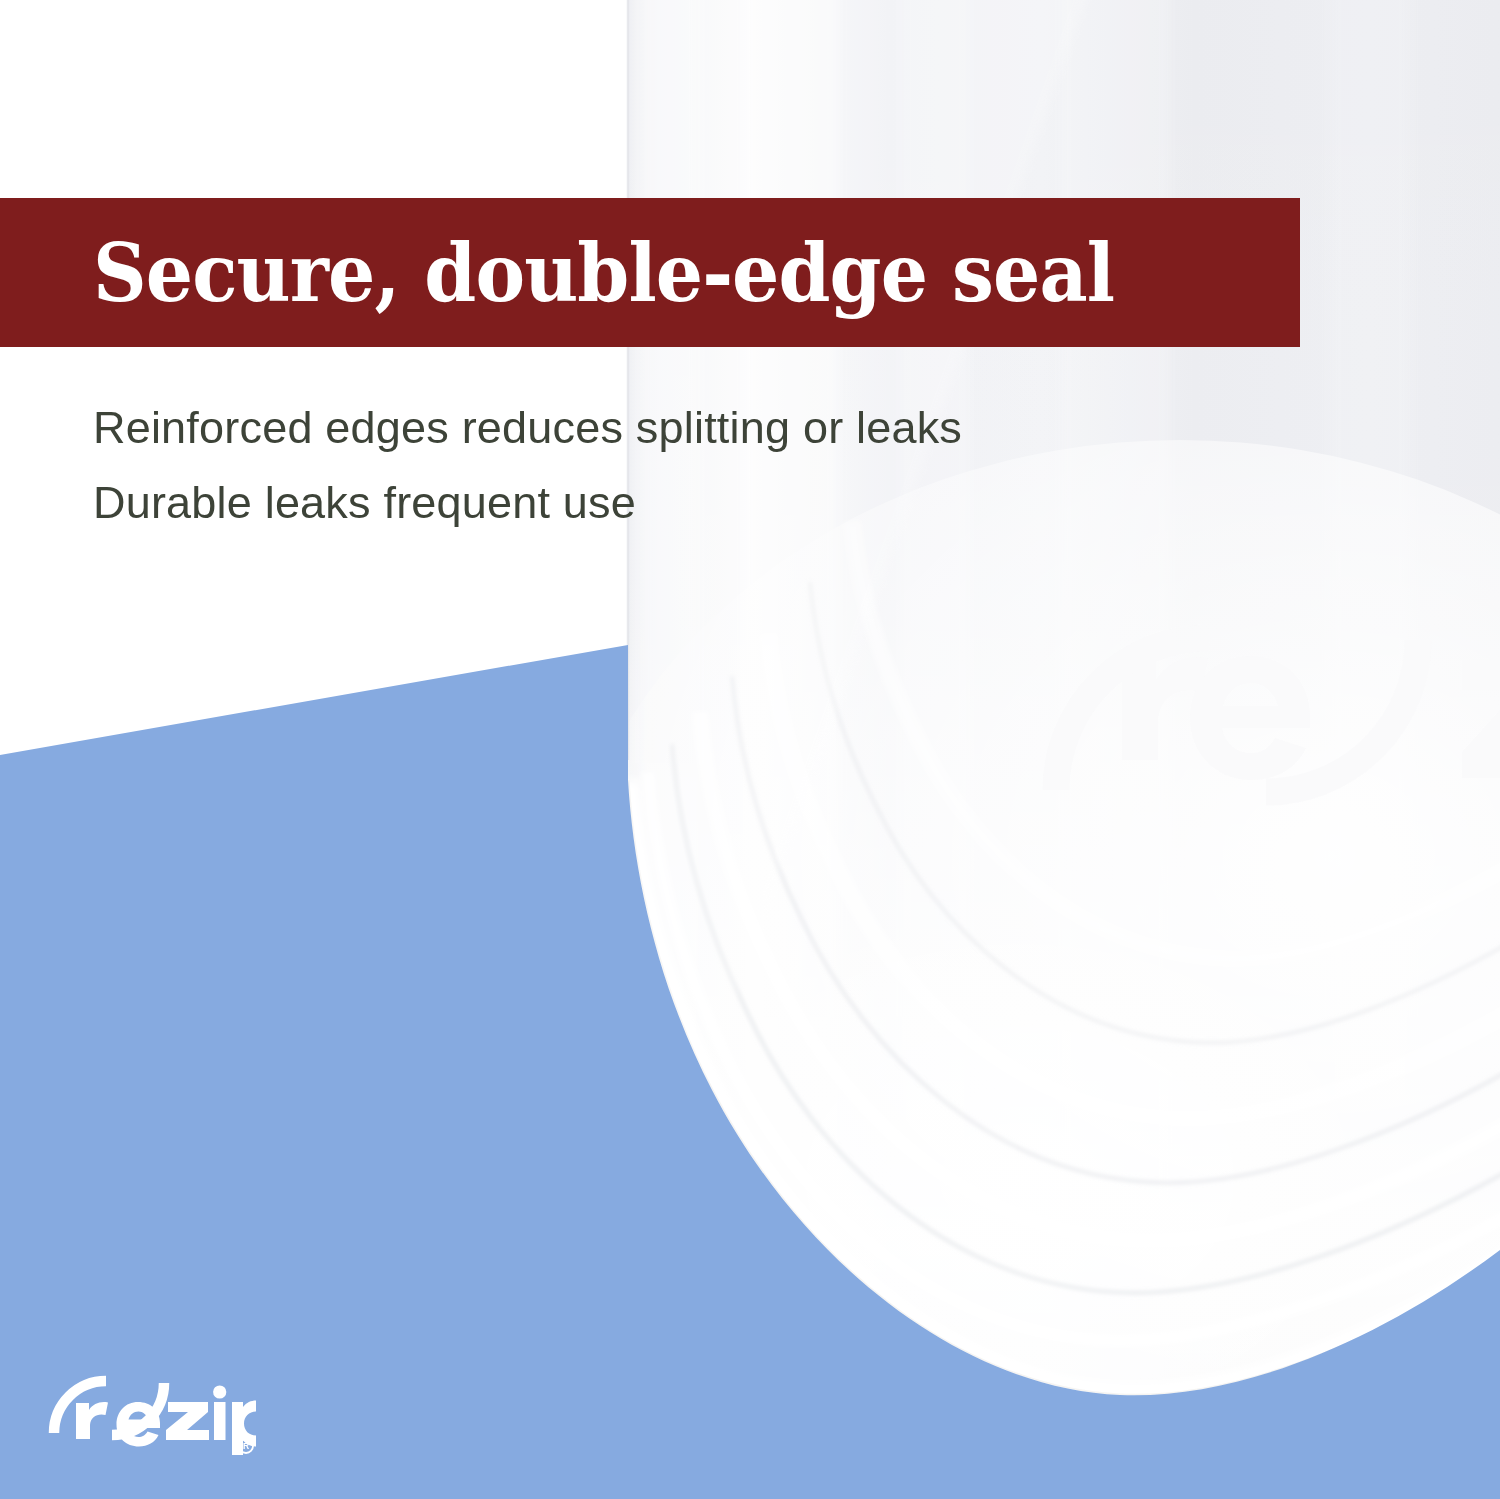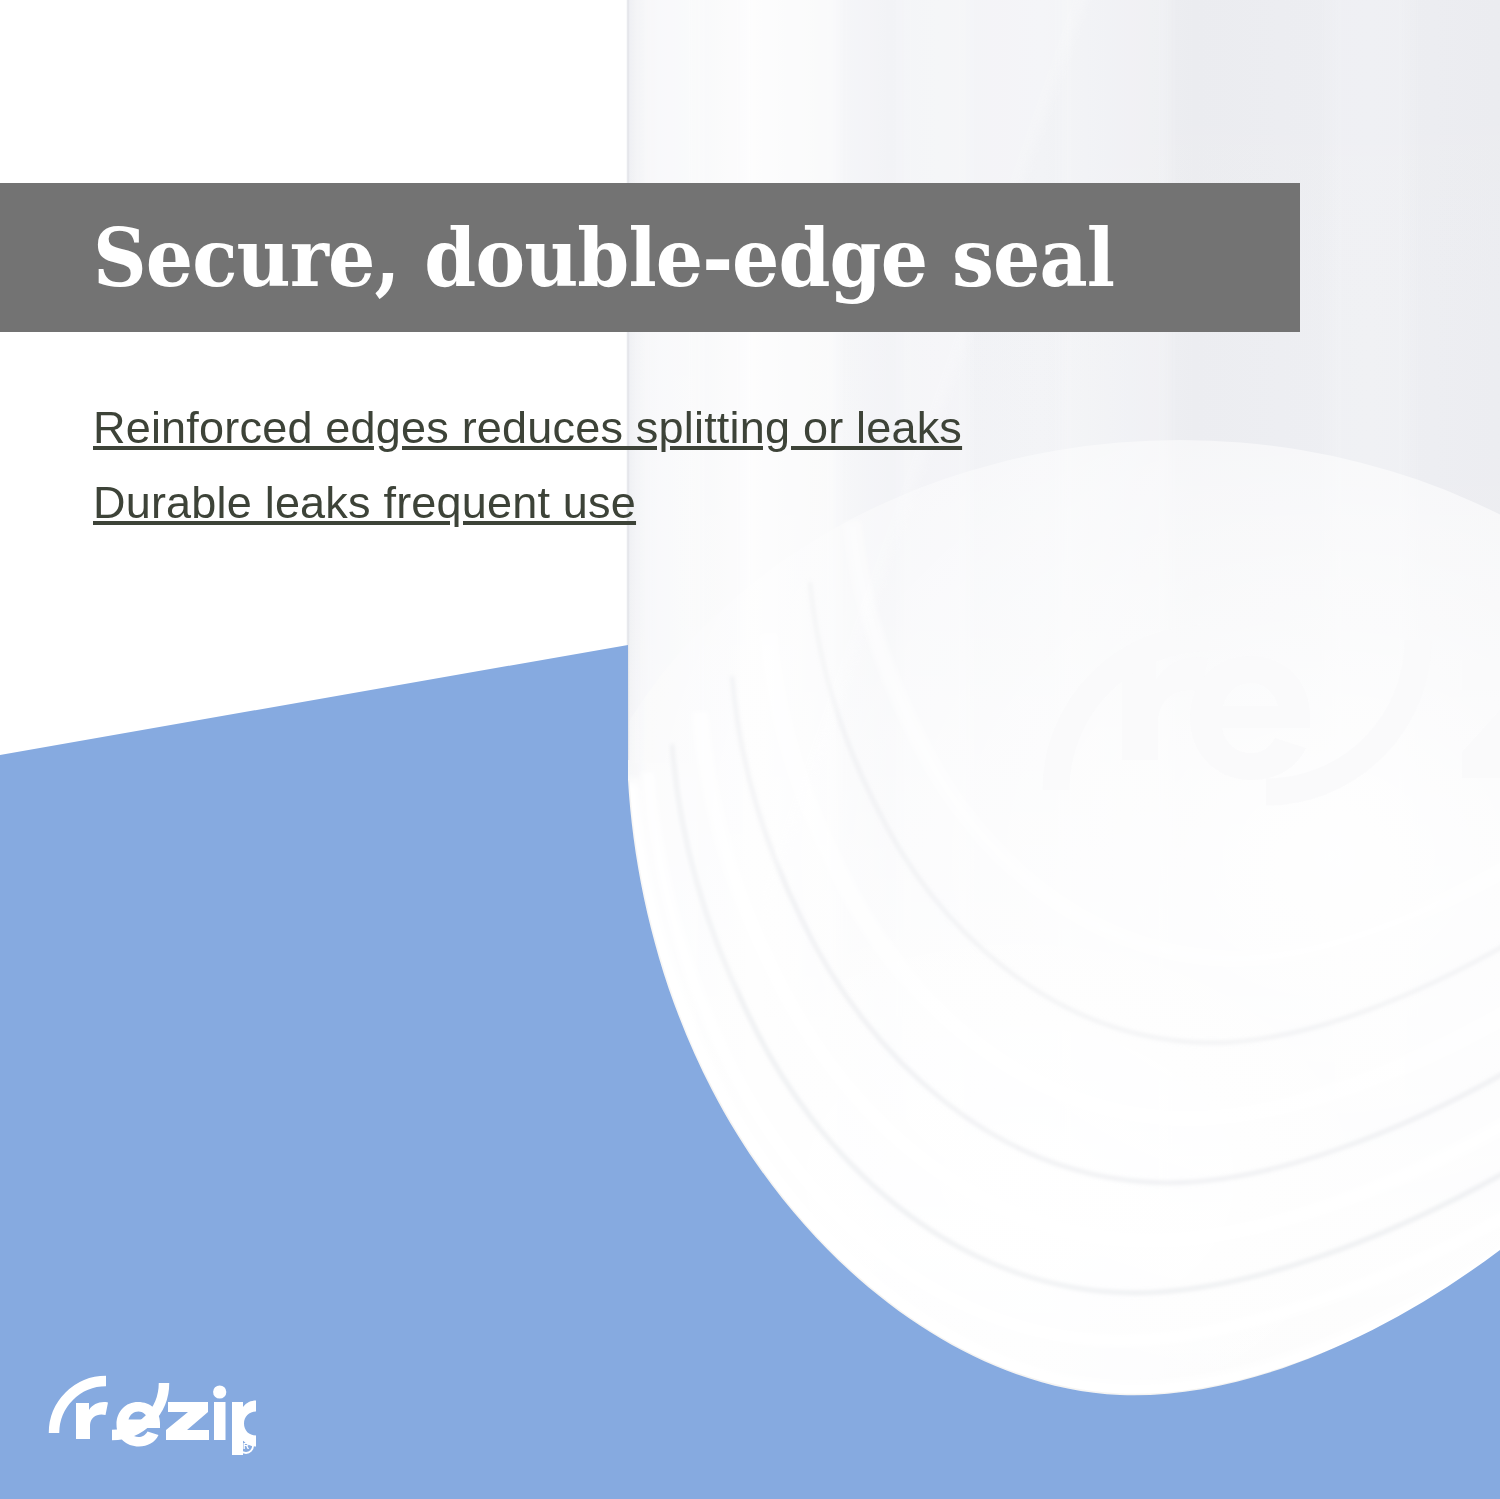--- a/index.html
+++ b/index.html
@@ -39,24 +39,24 @@
     position: absolute;
     inset: 0;
     overflow: hidden;
     pointer-events: none;
   }
 
   
   .banner {
     position: absolute;
     left: 0;
-    top: 183px;
+    top: 198px;
     width: 1300px;
     height: 149px;
-    background: #737373;
+    background: #7f1d1d;
     display: flex;
     align-items: center;
   }
   .banner-title {
     color: #ffffff;
     font-family: "DejaVu Serif", "Liberation Serif", serif;
     font-weight: bold;
     font-size: 80px;
     letter-spacing: -1px;
     line-height: 1;
@@ -74,21 +74,20 @@
     width: 1120px;
   }
   .copy-line {
     color: #3D4338;
     font-family: "Liberation Sans", sans-serif;
     font-size: 45px;
     font-weight: 400;
     line-height: 75px;
     white-space: nowrap;
     letter-spacing: 0.2px;
-    text-decoration: underline;
   }
 
   
   .logo {
     position: absolute;
     left: 48px;
     bottom: 44px;
     width: 210px;
     height: 108px;
   }

